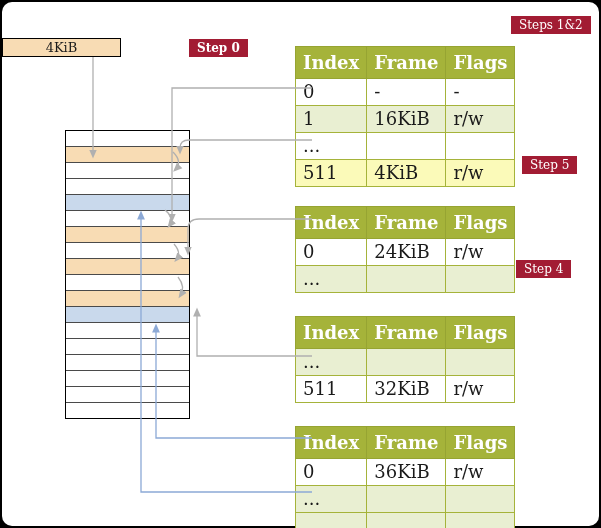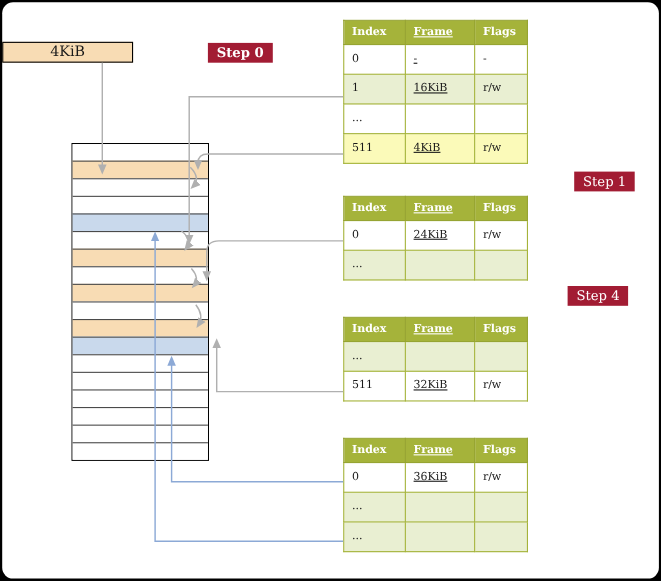--- a/index.html
+++ b/index.html
@@ -24,48 +24,49 @@
   
   .memory{position:absolute;left:65px;top:130px;width:123px;z-index:1;
           border:1px solid #000;background:#fff;}
   .mcell{height:15px;border-top:1px solid #4a4a4a;}
   .mcell:first-child{border-top:none;}
   .mcell.white{background:#ffffff;}
   .mcell.peach{background:#f8dcb4;}
   .mcell.blue {background:#c9d9ec;}
 
   
-  .ptable{position:absolute;left:312px;z-index:1;border-collapse:collapse;
-          font-size:10px;color:#1a1a1a;background:#fff;}
+  .ptable{position:absolute;left:295px;z-index:1;border-collapse:collapse;
+          font-size:18px;color:#1a1a1a;background:#fff;margin-top:28px;}
   .ptable th{background:#a5b33a;color:#fff;font-weight:bold;text-align:left;
              padding:5px 7px;border:1px solid #96a432;}
   .ptable td{padding:4px 7px;border:1px solid #a5b33a;height:18px;line-height:18px;}
   .ptable th:nth-child(1),.ptable td:nth-child(1){width:41px;}
-  .ptable th:nth-child(2),.ptable td:nth-child(2){width:48px;text-decoration:underline;}
+  .ptable th:nth-child(2),.ptable td:nth-child(2){width:48px;}
   .ptable th:nth-child(3),.ptable td:nth-child(3){width:33px;}
   .row-white td{background:#ffffff;}
   .row-green td{background:#e9efd2;}
   .row-yellow td{background:#fbfab9;}
   .t1{top:18px;} .t2{top:178px;} .t3{top:288px;} .t4{top:398px;}
 
   
   .arrows{position:absolute;left:0;top:0;z-index:4;pointer-events:none;}
 </style>
 </head>
 <body>
 
 <div class="stage">
   <div class="panel"></div>
 
   <div class="kib-box">
     <span>4KiB</span>
   </div>
 
   <div class="badge b-step0">Step 0</div>
-  <div class="badge b-step3">Step 1</div>
+  <div class="badge b-steps12">Steps 1&amp;2</div>
+  <div class="badge b-step3">Step 5</div>
   <div class="badge b-step4">Step 4</div>
 
   <div class="memory">
       <div class="mcell white"></div>
       <div class="mcell peach"></div>
       <div class="mcell white"></div>
       <div class="mcell white"></div>
       <div class="mcell blue"></div>
       <div class="mcell white"></div>
       <div class="mcell peach"></div>

